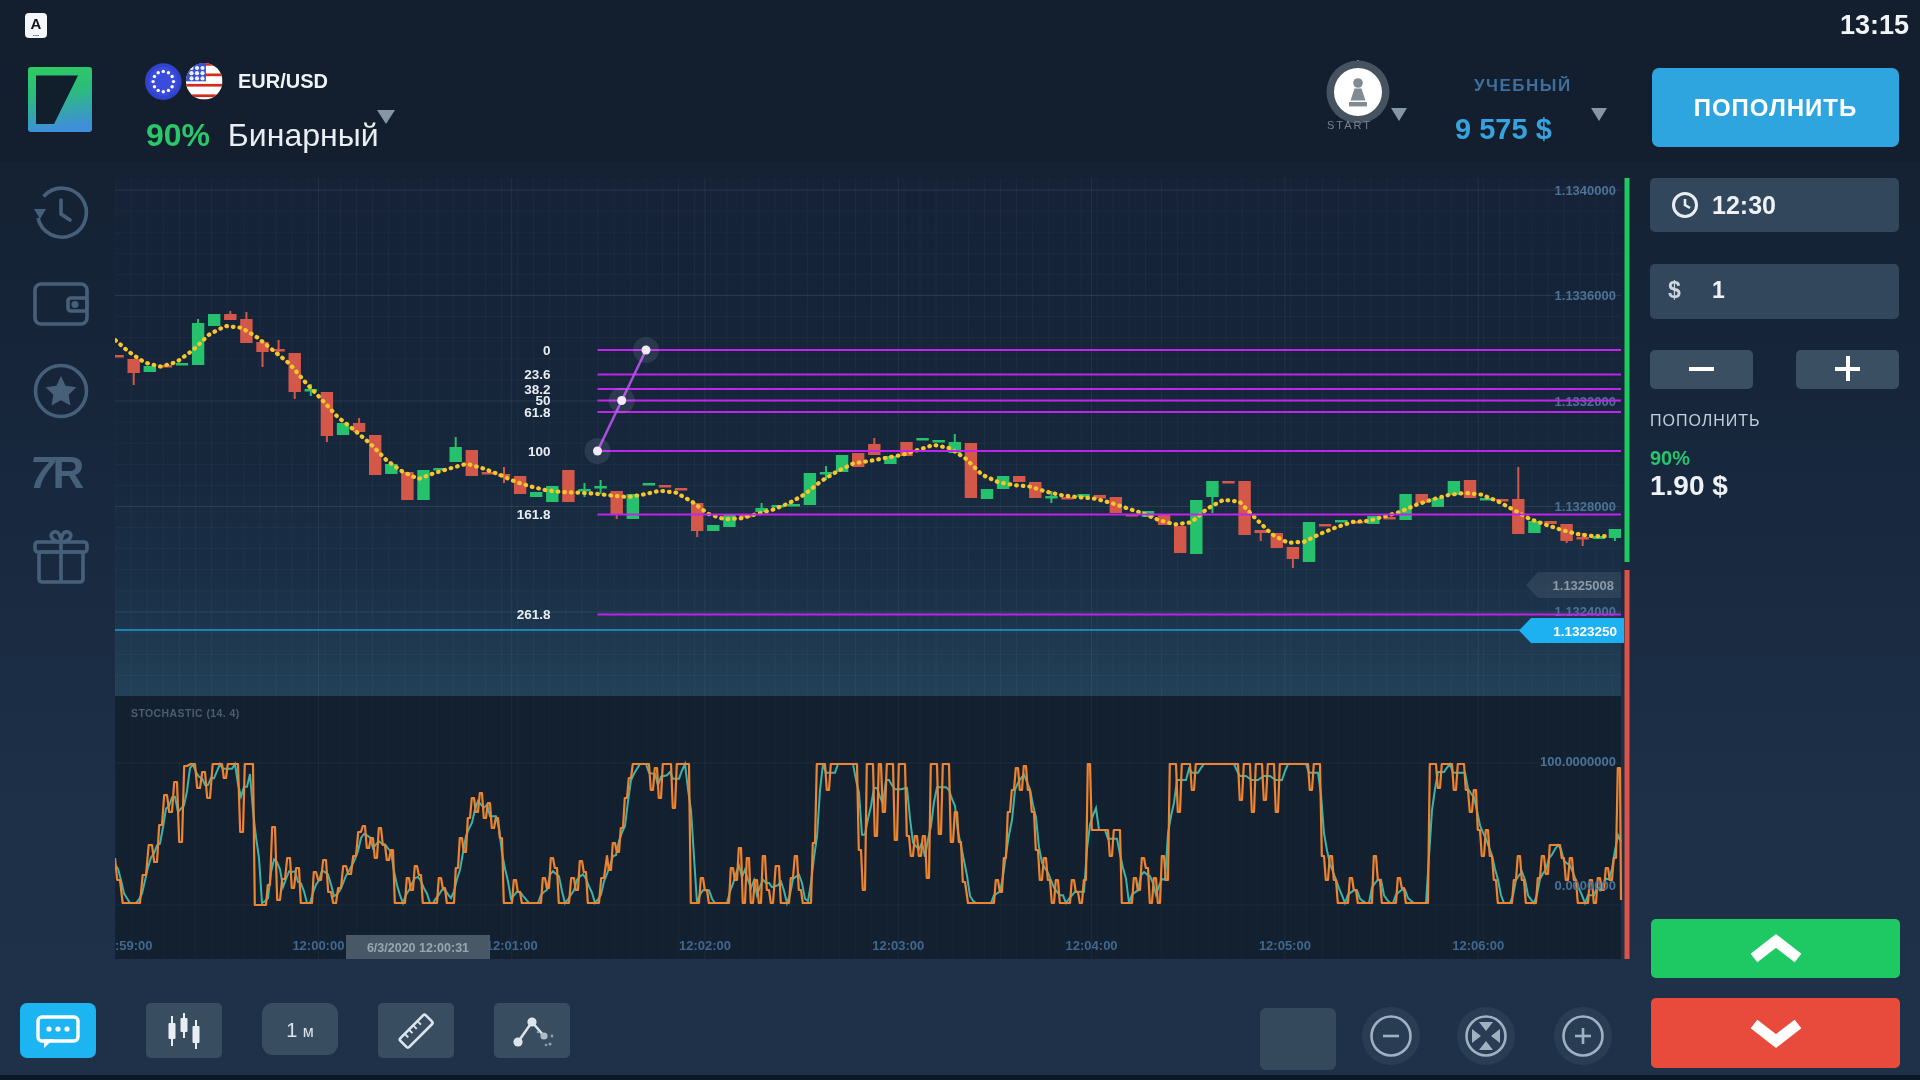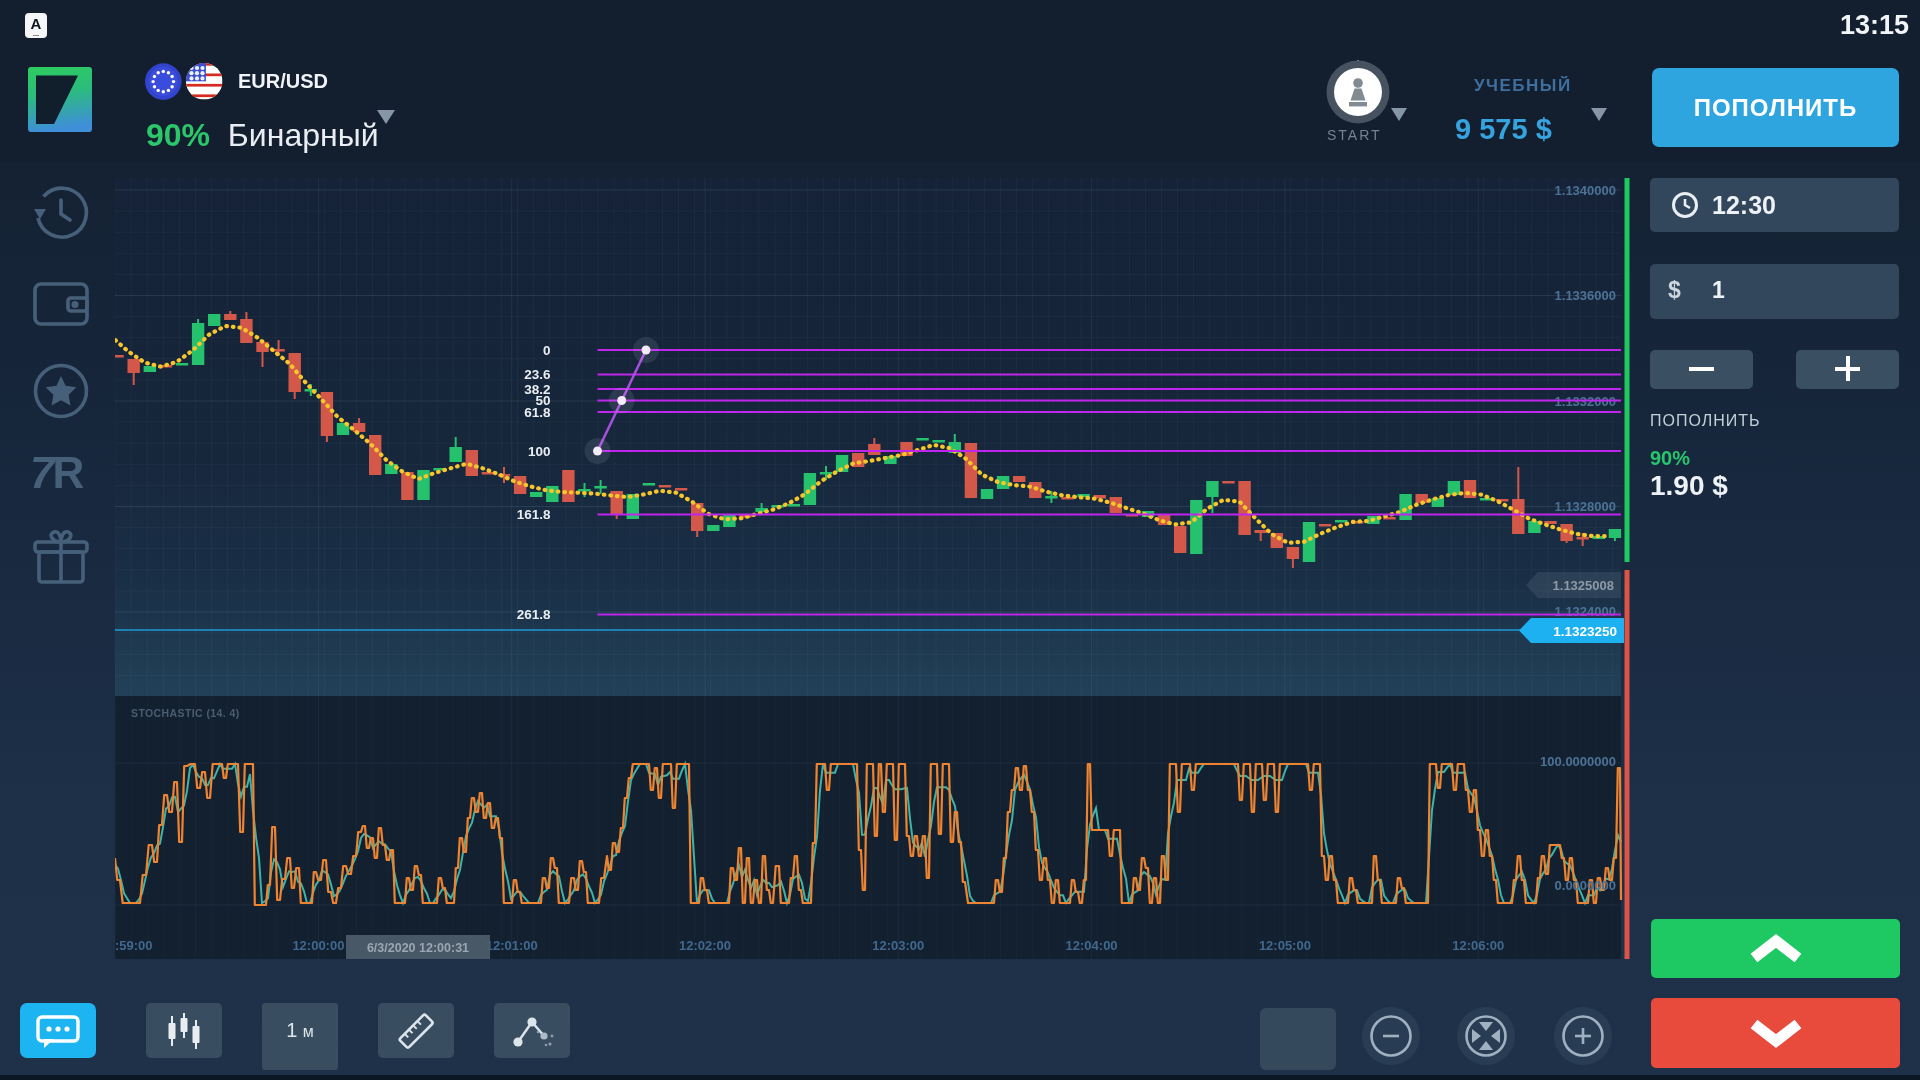--- a/index.html
+++ b/index.html
@@ -72,21 +72,21 @@
 <div class="abs" style="left:377px;top:110px;width:0;height:0;border-left:9px solid transparent;border-right:9px solid transparent;border-top:14px solid #8796a6"></div>
 <svg class="abs" style="left:1325px;top:58px" width="66" height="68" viewBox="0 0 66 68">
 <line x1="33" y1="2" x2="33" y2="8" stroke="#8b98a5" stroke-width="2"></line>
 <circle cx="33" cy="34" r="31.5" fill="#46525f"></circle>
 <circle cx="33" cy="34" r="24" fill="#ffffff"></circle>
 <circle cx="33" cy="25" r="4.8" fill="#828a92"></circle>
 <path d="M25.5 42.5 L29.5 30.5 L36.5 30.5 L40.5 42.5 Z" fill="#828a92"></path>
 <rect x="24" y="44" width="18" height="4.4" fill="#828a92"></rect>
 </svg>
 <div class="abs" style="left:1391px;top:108px;width:0;height:0;border-left:8px solid transparent;border-right:8px solid transparent;border-top:13px solid #8796a6"></div>
-<div class="abs" style="left:1327px;top:127px;font-size:14px;color:#75828f;letter-spacing:2px">START</div>
+<div class="abs" style="left:1327px;top:119px;font-size:11px;color:#75828f;letter-spacing:2px">START</div>
 <div class="abs" style="left:1474px;top:76px;font-size:17px;font-weight:bold;color:#3f6f9e;letter-spacing:1.5px">УЧЕБНЫЙ</div>
 <div class="abs" style="left:1455px;top:113px;font-size:29px;font-weight:bold;color:#36a3df">9 575 $</div>
 <div class="abs" style="left:1591px;top:108px;width:0;height:0;border-left:8px solid transparent;border-right:8px solid transparent;border-top:13px solid #8796a6"></div>
 <div class="abs" style="left:1652px;top:68px;width:247px;height:79px;background:#2fa5e0;border-radius:7px;color:#fff;font-weight:bold;font-size:24px;text-align:center;line-height:79px;letter-spacing:1px">ПОПОЛНИТЬ</div>
 
 <svg class="abs" style="left:30px;top:183px" width="62" height="62" viewBox="0 0 62 62" fill="none" stroke="#47607a" stroke-width="3.6">
 <path d="M13.5 13.5 A24.5 24.5 0 1 1 8 35"></path>
 <polygon points="4,26 16,26 10,36" fill="#47607a" stroke="none"></polygon>
 <path d="M31 17 V31 L40 37" stroke-linecap="round"></path>
 </svg>
@@ -334,21 +334,21 @@
 </svg>
 <div class="abs" style="left:146px;top:1003px;width:76px;height:55px;background:#394d60;border-radius:5px"></div>
 <svg class="abs" style="left:166px;top:1012px" width="36" height="38" viewBox="0 0 36 38" stroke="#e8edf2">
 <line x1="6" y1="4" x2="6" y2="34" stroke-width="2"></line>
 <rect x="2.5" y="11" width="7" height="16" fill="#e8edf2" stroke="none" rx="1"></rect>
 <line x1="18" y1="1" x2="18" y2="26" stroke-width="2"></line>
 <rect x="14.5" y="6" width="7" height="14" fill="#e8edf2" stroke="none" rx="1"></rect>
 <line x1="30" y1="8" x2="30" y2="37" stroke-width="2"></line>
 <rect x="26.5" y="14" width="7" height="17" fill="#e8edf2" stroke="none" rx="1"></rect>
 </svg>
-<div class="abs" style="left:262px;top:1003px;width:76px;height:67px;background:#394d60;border-radius:3px;color:#dde5ec;font-size:20px;text-align:center;line-height:55px">1 <span style="font-size:16px">м</span></div>
+<div class="abs" style="left:262px;top:1003px;width:76px;height:52px;background:#394d60;border-radius:11px;color:#dde5ec;font-size:20px;text-align:center;line-height:55px">1 <span style="font-size:16px">м</span></div>
 <div class="abs" style="left:378px;top:1003px;width:76px;height:55px;background:#394d60;border-radius:5px"></div>
 <svg class="abs" style="left:394px;top:1011px" width="44" height="40" viewBox="0 0 44 40">
 <g transform="rotate(-45 22 20)">
 <rect x="4" y="14" width="36" height="12.5" rx="2" fill="none" stroke="#dde5ec" stroke-width="2.6"></rect>
 <line x1="12" y1="14" x2="12" y2="19" stroke="#dde5ec" stroke-width="2"></line>
 <line x1="18" y1="14" x2="18" y2="19" stroke="#dde5ec" stroke-width="2"></line>
 <line x1="24" y1="14" x2="24" y2="19" stroke="#dde5ec" stroke-width="2"></line>
 <line x1="30" y1="14" x2="30" y2="19" stroke="#dde5ec" stroke-width="2"></line>
 </g>
     </svg>

